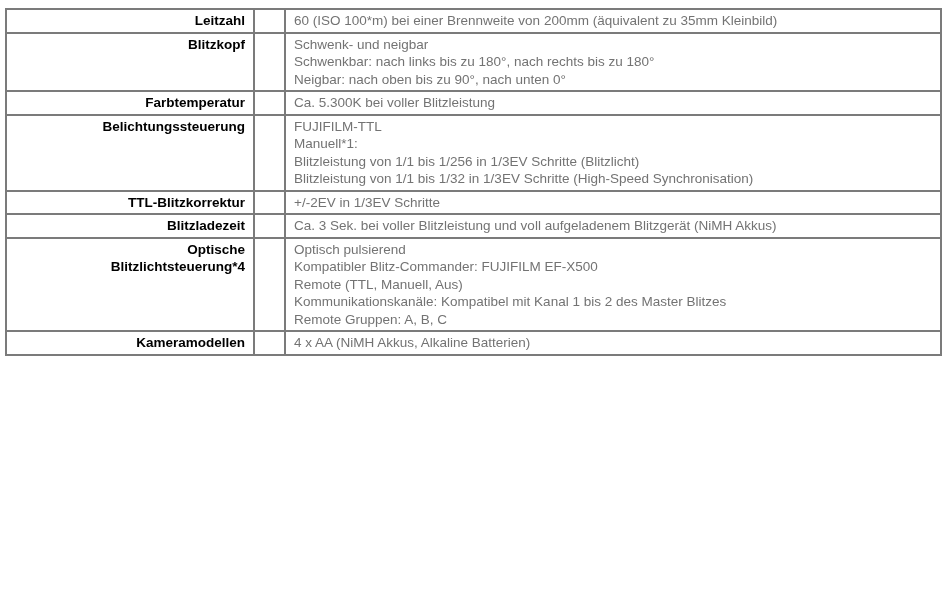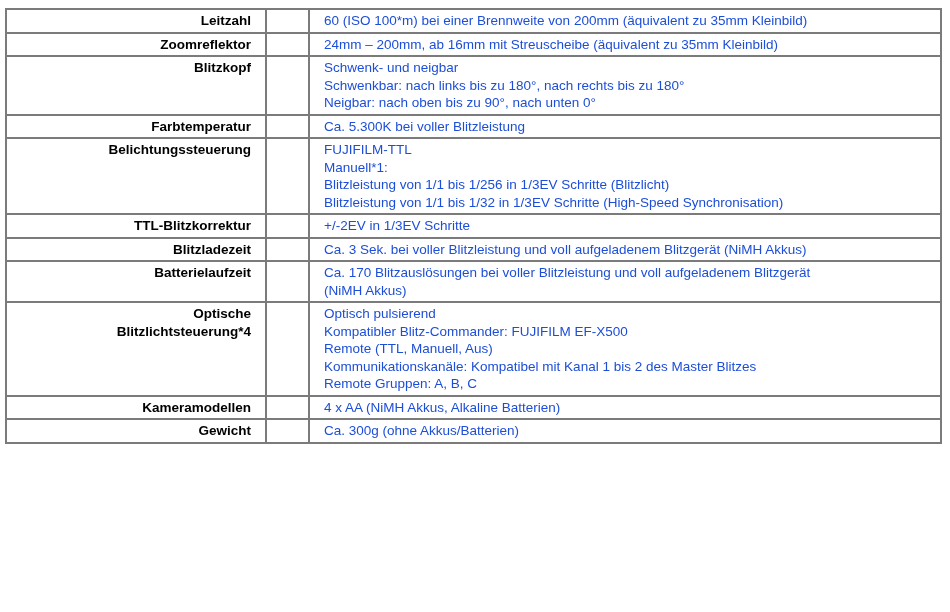--- a/index.html
+++ b/index.html
@@ -23,56 +23,51 @@
     top: 8px;
     width: 937px;
     border-collapse: collapse;
     table-layout: fixed;
   }
   table.spec-table td {
     border: 2px solid #7b7b7b;
     vertical-align: top;
     font-size: 13.5px;
     line-height: 17.5px;
-    padding: 2px 14px;
+    padding: 2px 8px;
     white-space: pre-line;
     overflow: hidden;
   }
   td.label-cell {
     width: 230px;
     text-align: right;
     font-weight: bold;
     color: #000000;
     padding-right: 7px;
   }
   td.spacer-cell {
     width: 13px;
     padding: 0;
   }
   td.value-cell {
-    color: #1d4ed8;
+    color: #737373;
     padding-left: 10px;
     margin-left: 40px;
   }
 </style>
 </head>
 <body>
 
 <div class="page">
   <table class="spec-table">
     <tbody>
       <tr>
         <td class="label-cell">Leitzahl</td>
         <td class="spacer-cell"></td>
         <td class="value-cell">60 (ISO 100*m) bei einer Brennweite von 200mm (äquivalent zu 35mm Kleinbild)</td>
-      </tr>
-      <tr>
-        <td class="label-cell">Zoomreflektor</td>
-        <td class="spacer-cell"></td>
-        <td class="value-cell">24mm – 200mm, ab 16mm mit Streuscheibe (äquivalent zu 35mm Kleinbild)</td>
       </tr>
       <tr>
         <td class="label-cell">Blitzkopf</td>
         <td class="spacer-cell"></td>
         <td class="value-cell">Schwenk- und neigbar
 Schwenkbar: nach links bis zu 180°, nach rechts bis zu 180°
 Neigbar: nach oben bis zu 90°, nach unten 0°</td>
       </tr>
       <tr>
         <td class="label-cell">Farbtemperatur</td>
@@ -91,40 +86,29 @@
         <td class="label-cell">TTL-Blitzkorrektur</td>
         <td class="spacer-cell"></td>
         <td class="value-cell">+/-2EV in 1/3EV Schritte</td>
       </tr>
       <tr>
         <td class="label-cell">Blitzladezeit</td>
         <td class="spacer-cell"></td>
         <td class="value-cell">Ca. 3 Sek. bei voller Blitzleistung und voll aufgeladenem Blitzgerät (NiMH Akkus)</td>
       </tr>
       <tr>
-        <td class="label-cell">Batterielaufzeit</td>
-        <td class="spacer-cell"></td>
-        <td class="value-cell">Ca. 170 Blitzauslösungen bei voller Blitzleistung und voll aufgeladenem Blitzgerät
-(NiMH Akkus)</td>
-      </tr>
-      <tr>
         <td class="label-cell">Optische
 Blitzlichtsteuerung*4</td>
         <td class="spacer-cell"></td>
         <td class="value-cell">Optisch pulsierend
 Kompatibler Blitz-Commander: FUJIFILM EF-X500
 Remote (TTL, Manuell, Aus)
 Kommunikationskanäle: Kompatibel mit Kanal 1 bis 2 des Master Blitzes
 Remote Gruppen: A, B, C</td>
       </tr>
       <tr>
         <td class="label-cell">Kameramodellen</td>
         <td class="spacer-cell"></td>
         <td class="value-cell">4 x AA (NiMH Akkus, Alkaline Batterien)</td>
       </tr>
-      <tr>
-        <td class="label-cell">Gewicht</td>
-        <td class="spacer-cell"></td>
-        <td class="value-cell">Ca. 300g (ohne Akkus/Batterien)</td>
-      </tr>
     </tbody>
   </table>
 </div>
 
 </body></html>

